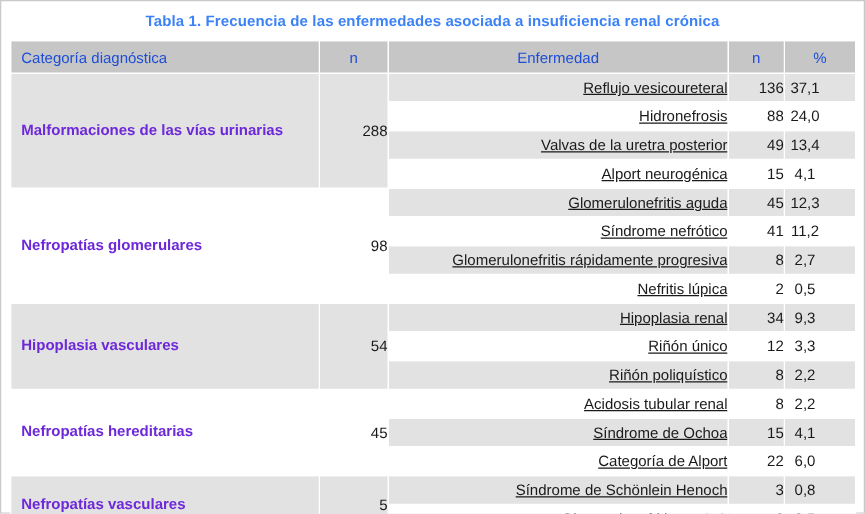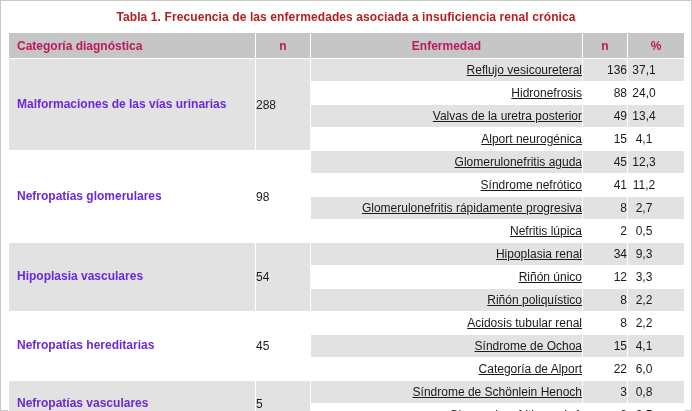--- a/index.html
+++ b/index.html
@@ -18,21 +18,21 @@
     width: 692px;
     height: 411px;
     border: 1px solid #c9c9c9;
     padding: 5px 7px 0 7px;
     background: #ffffff;
   }
   .title {
     text-align: center;
     font-weight: bold;
     font-size: 12px;
-    color: #b91c1c;
+    color: #3b82f6;
     padding: 4px 0 8px 0;
     letter-spacing: 0.1px;
   }
   table.freq {
     border-collapse: collapse;
     table-layout: fixed;
     width: 676px;
     font-size: 12px;
   }
   col.c-cat { width: 247px; }
@@ -43,37 +43,37 @@
   th, td {
     border: 1px solid #ffffff;
     padding: 0;
     height: 22px;
     overflow: hidden;
     white-space: nowrap;
     font-size: 12px;
   }
   thead th {
     background: var(--header-bg, #c6c6c6);
-    font-weight: bold;
+    font-weight: normal;
     height: 25px;
-    color: #be185d;
+    color: #1d4ed8;
   }
   th.h-cat { text-align: left; padding-left: 8px; }
   th.h-n1, th.h-n2, th.h-pct, th.h-dis { text-align: center; }
   td.cat {
     font-weight: bold;
     text-align: left;
     padding-left: 8px;
     padding-right: 4px;
     vertical-align: middle;
     white-space: normal;
     line-height: 1.15;
     color: #6d28d9;
   }
-  td.catn { text-align: left; vertical-align: middle; }
+  td.catn { text-align: right; vertical-align: middle; }
   td.dis  { text-align: right; padding-left: 7px; text-decoration: underline; }
   td.n2   { text-align: right; }
   td.pct  { text-align: center; padding-right: 24px; }
   .bg-shade { background: var(--row-shade-bg, #e2e2e2); }
   .bg-plain { background: var(--row-plain-bg, #ffffff); }
 </style>
 </head>
 <body>
 
 <div class="page">

